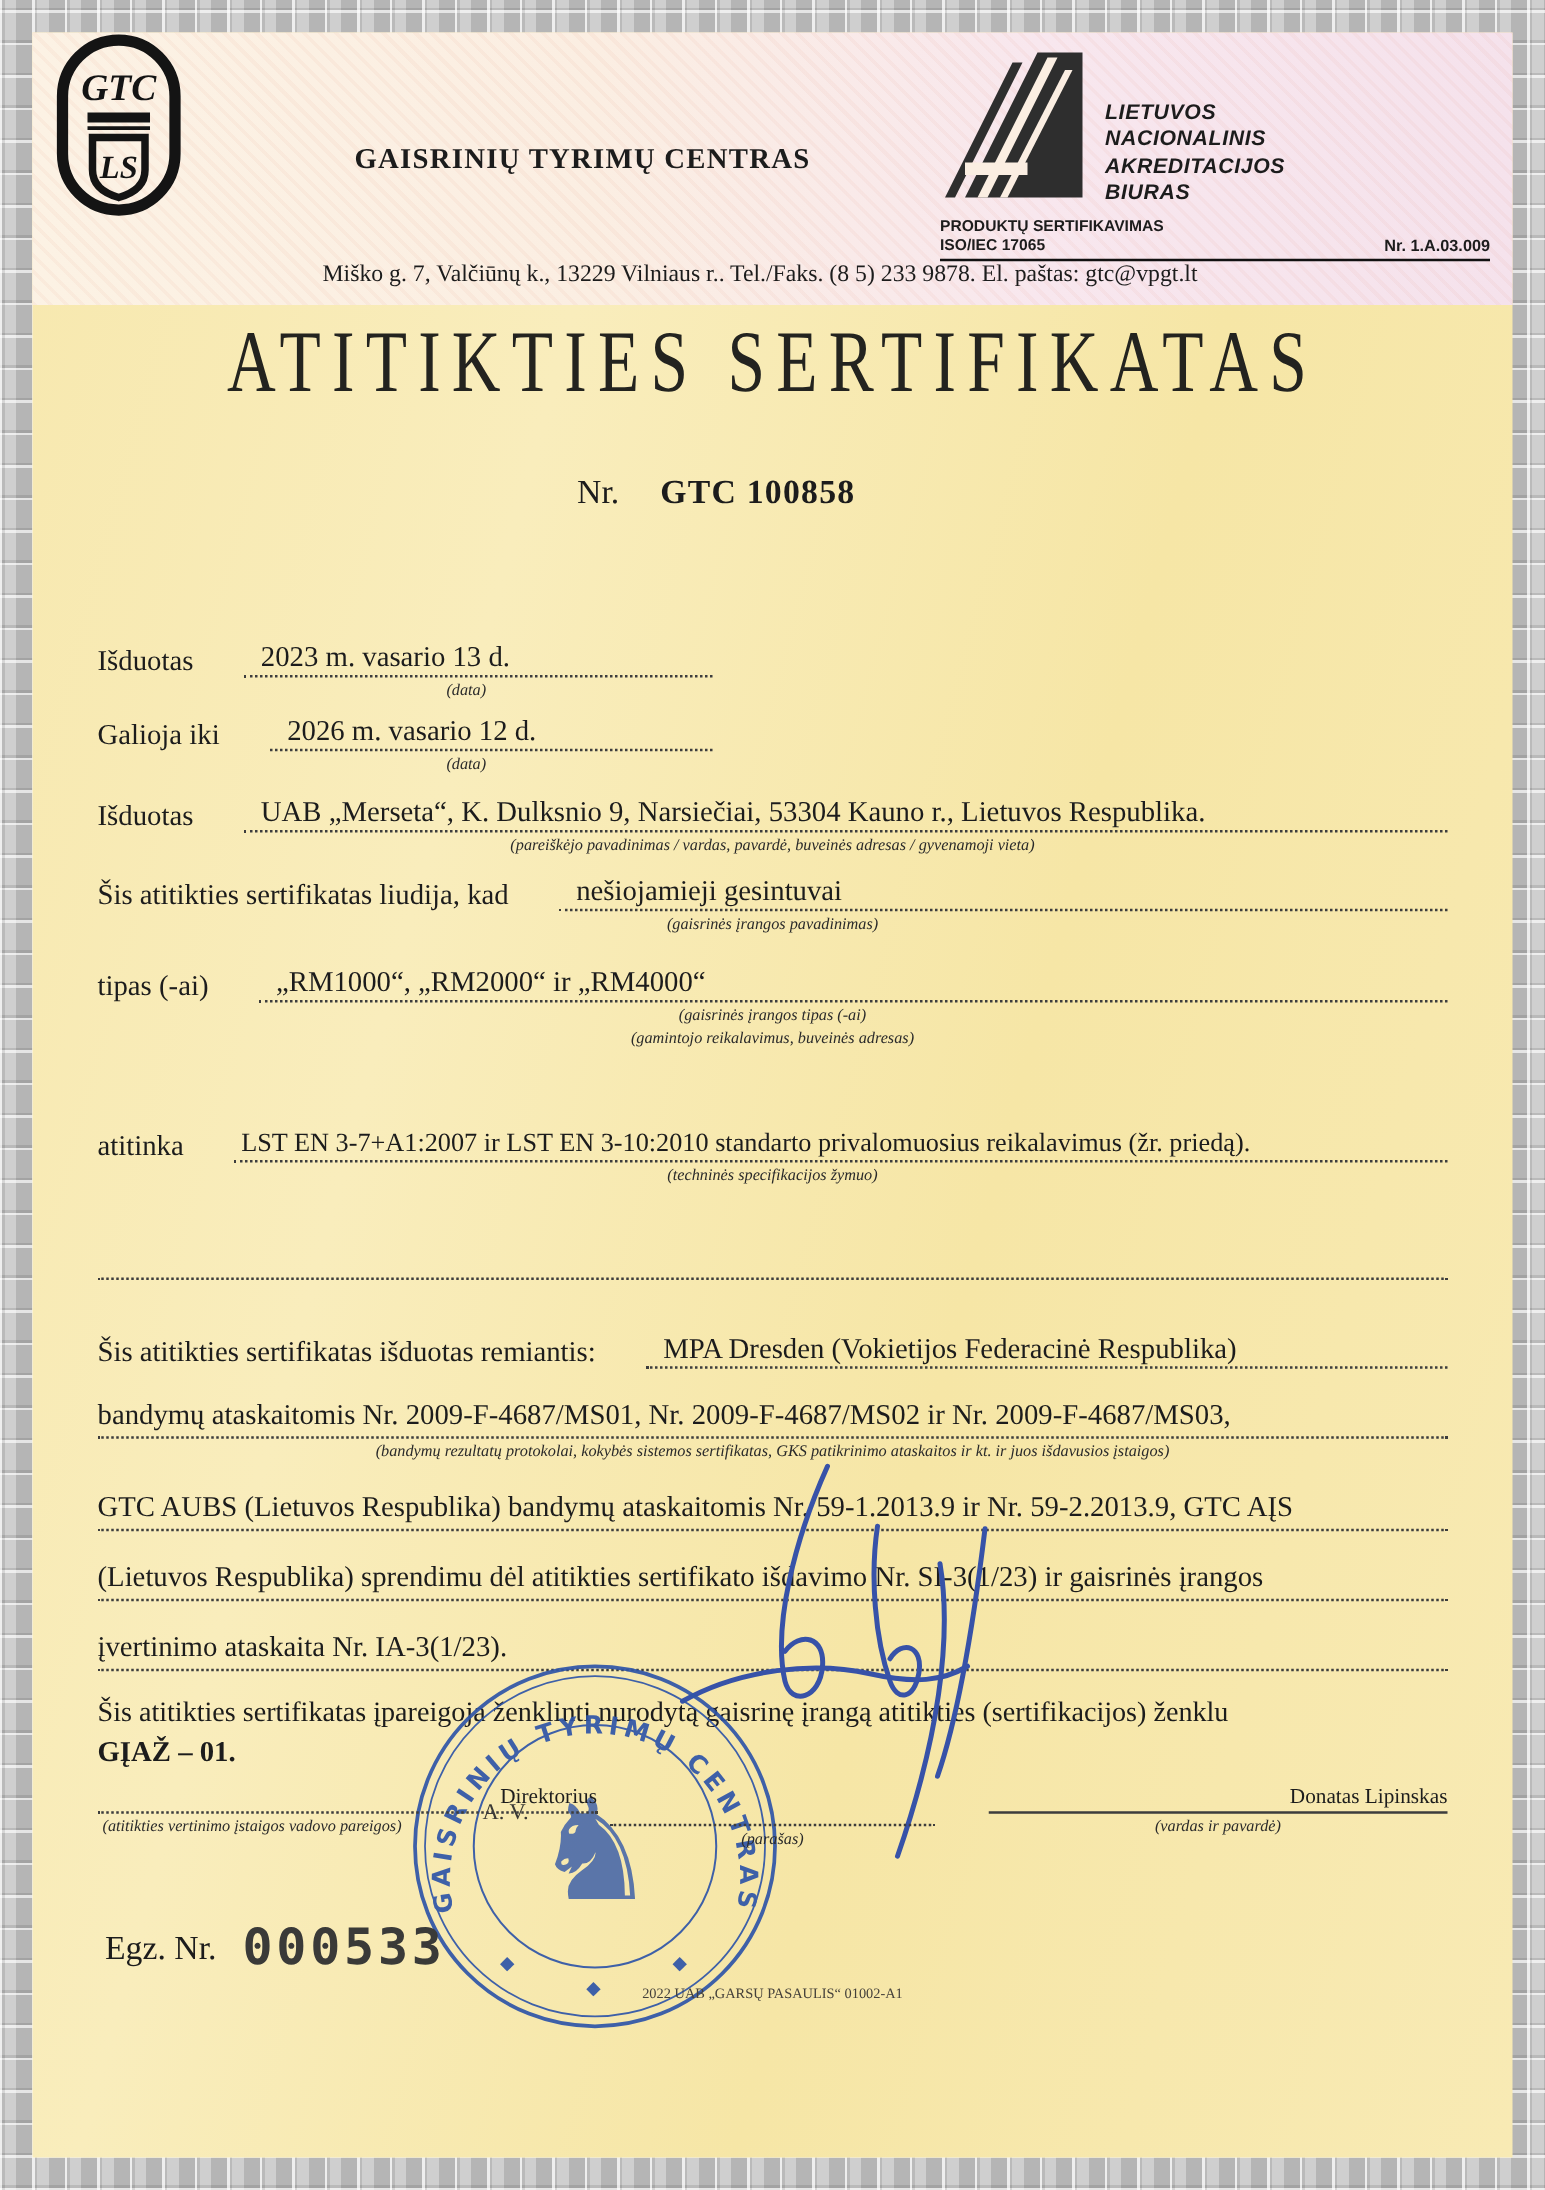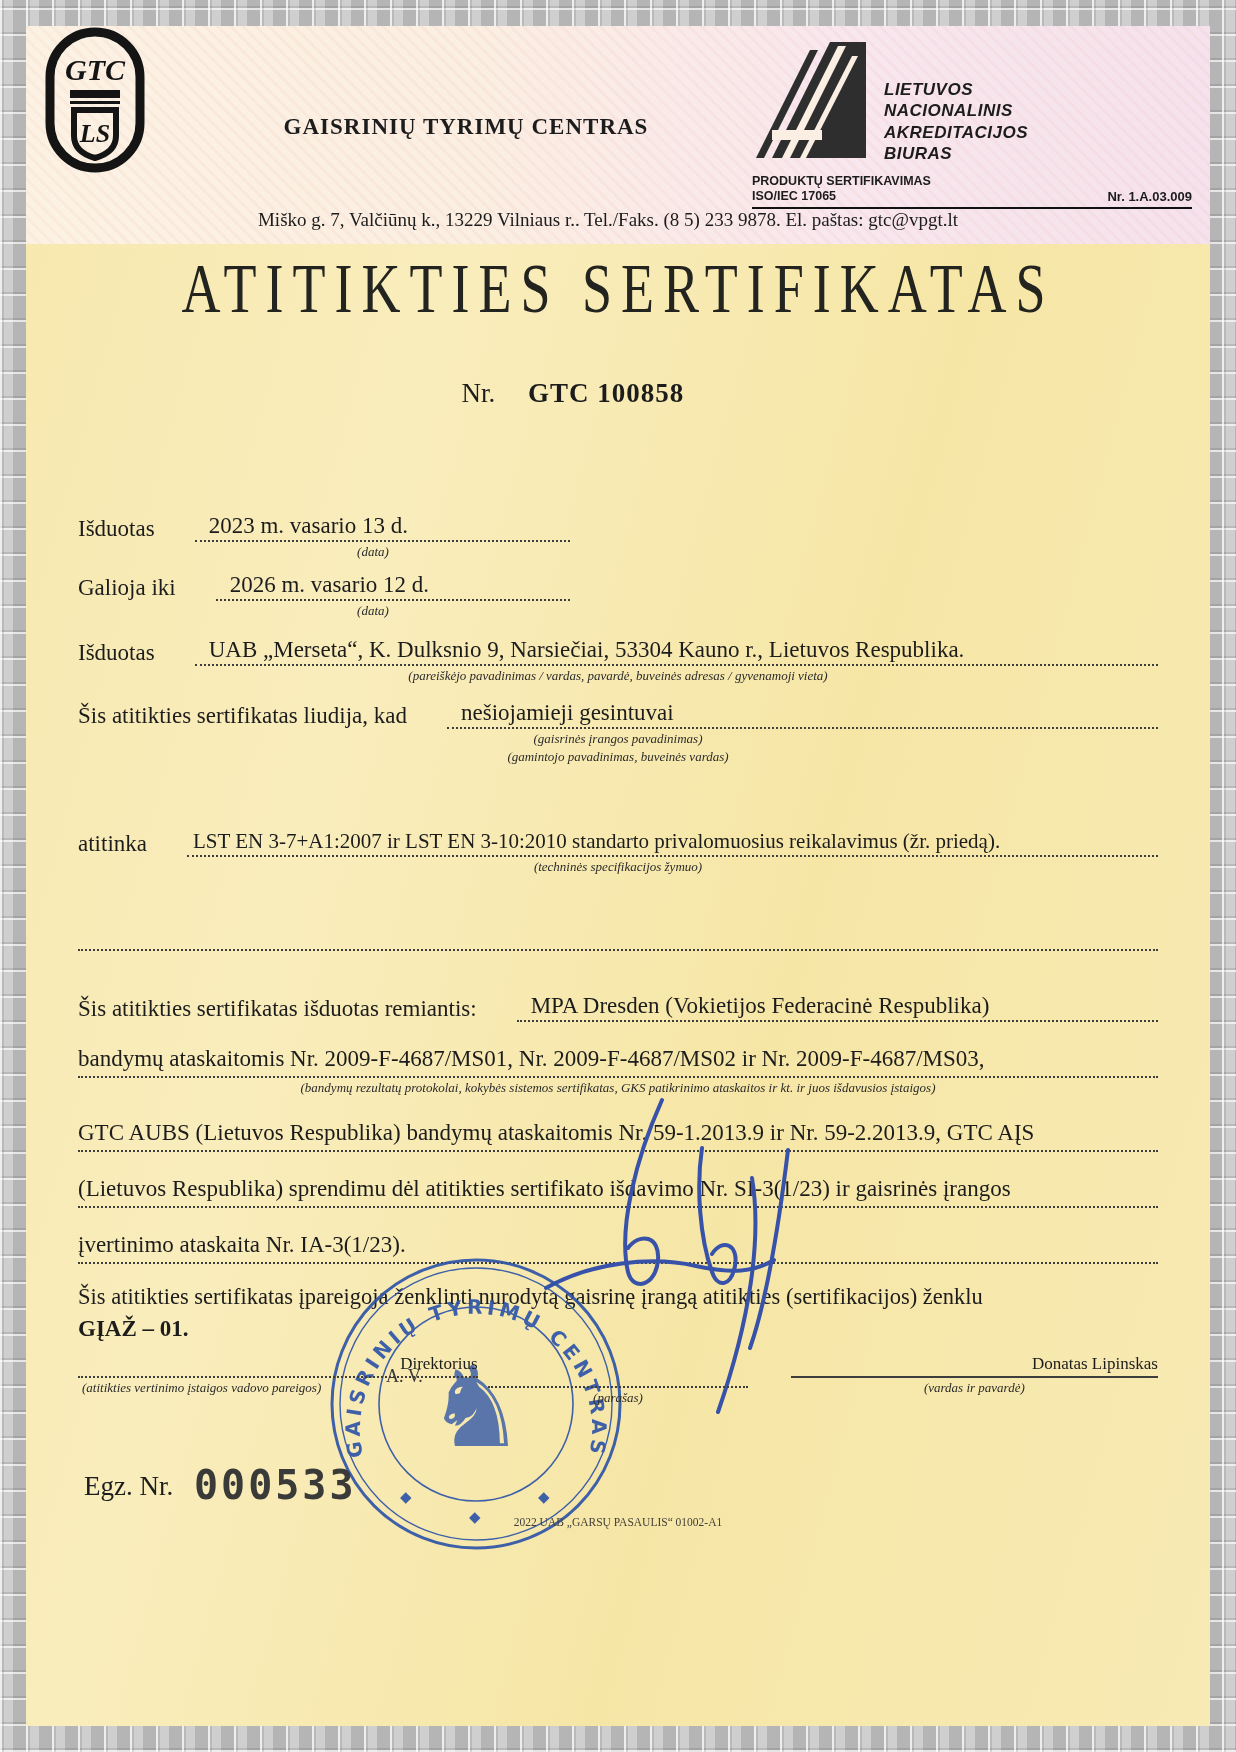--- a/index.html
+++ b/index.html
@@ -194,22 +194,27 @@
           <span class="fvalue">UAB „Merseta“, K. Dulksnio 9, Narsiečiai, 53304 Kauno r., Lietuvos Respublika.</span>
         </div>
         <div class="sub ctr">(pareiškėjo pavadinimas / vardas, pavardė, buveinės adresas / gyvenamoji vieta)</div>
 
         <div class="field mt16">
           <span class="flabel">Šis atitikties sertifikatas liudija, kad</span>
           <span class="fvalue">nešiojamieji gesintuvai</span>
         </div>
         <div class="sub ctr">(gaisrinės įrangos pavadinimas)</div>
 
-
-        <div class="sub ctr">(gamintojo pavadinimas, buveinės vardas)</div>
+        <div class="field mt26">
+          <span class="flabel">tipas (-ai)</span>
+          <span class="fvalue">„RM1000“, „RM2000“ ir „RM4000“</span>
+        </div>
+        <div class="sub ctr">(gaisrinės įrangos tipas (-ai)</div>
+
+        <div class="sub ctr">(gamintojo reikalavimus, buveinės adresas)</div>
 
         <div class="field mt68">
           <span class="flabel">atitinka</span>
           <span class="fvalue tight">LST EN 3-7+A1:2007 ir LST EN 3-10:2010 standarto privalomuosius reikalavimus (žr. priedą).</span>
         </div>
         <div class="sub ctr">(techninės specifikacijos žymuo)</div>
 
         <div class="line-empty"></div>
 
         <div class="field" style="margin-top:42px;">

